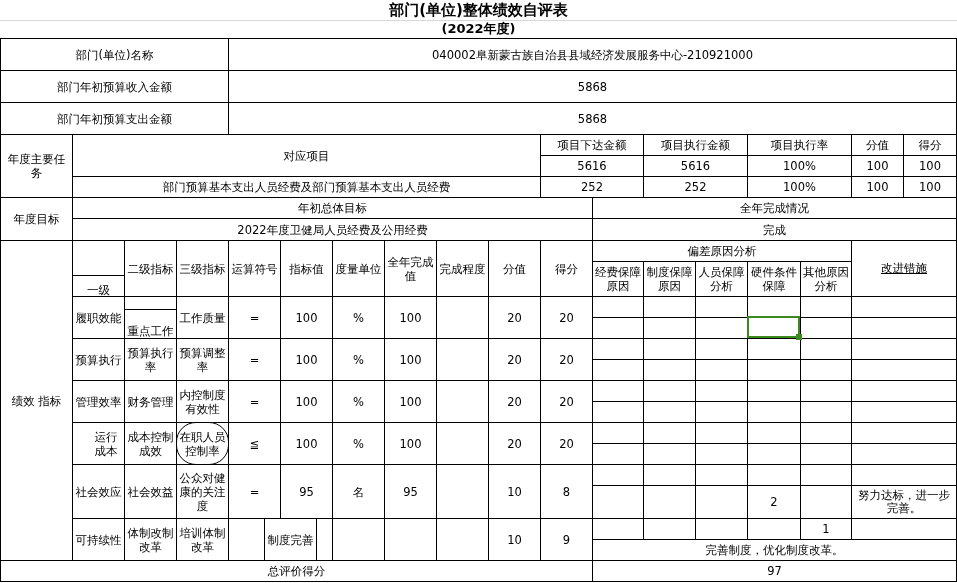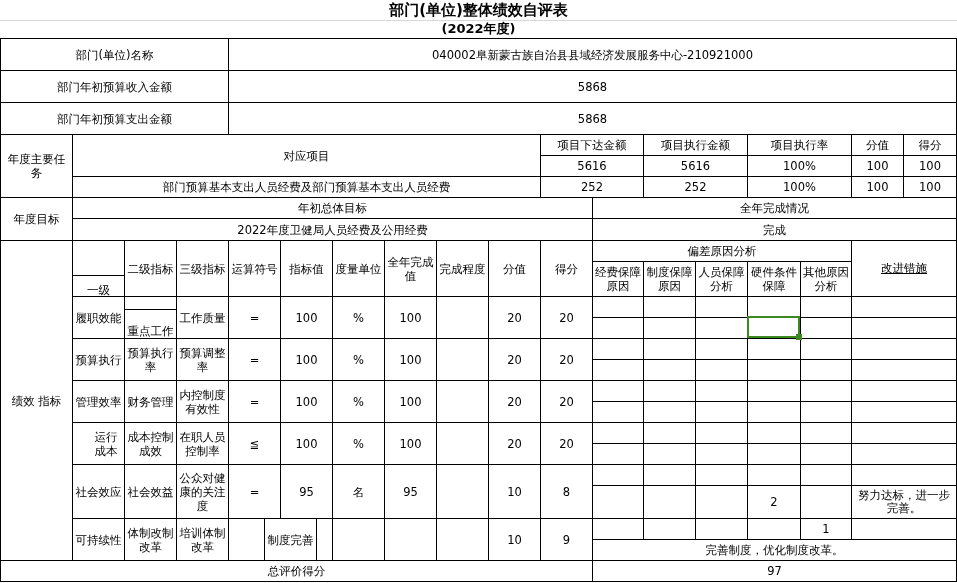--- a/index.html
+++ b/index.html
@@ -104,21 +104,21 @@
     <div class="c" style="left: 176px; top: 380px; width: 53px; height: 43px;">内控制度有效性</div>
     <div class="c" style="left: 228px; top: 380px; width: 53px; height: 43px;">=</div>
     <div class="c" style="left: 280px; top: 380px; width: 53px; height: 43px;">100</div>
     <div class="c" style="left: 332px; top: 380px; width: 53px; height: 43px;">%</div>
     <div class="c" style="left: 384px; top: 380px; width: 53px; height: 43px;">100</div>
     <div class="c" style="left: 436px; top: 380px; width: 53px; height: 43px;"></div>
     <div class="c" style="left: 488px; top: 380px; width: 53px; height: 43px;">20</div>
     <div class="c" style="left: 540px; top: 380px; width: 53px; height: 43px;">20</div>
     <div class="c" style="left: 72px; top: 422px; width: 53px; height: 43px; padding-left: 17px;">运行成本</div>
     <div class="c" style="left: 124px; top: 422px; width: 53px; height: 43px;">成本控制成效</div>
-    <div class="c" style="left: 176px; top: 422px; width: 53px; height: 43px;">在职人员控制率</div>
+    <div class="c" style="left: 176px; top: 422px; width: 53px; height: 43px; border-radius: 20px;">在职人员控制率</div>
     <div class="c" style="left: 228px; top: 422px; width: 53px; height: 43px;">≦</div>
     <div class="c" style="left: 280px; top: 422px; width: 53px; height: 43px;">100</div>
     <div class="c" style="left: 332px; top: 422px; width: 53px; height: 43px;">%</div>
     <div class="c" style="left: 384px; top: 422px; width: 53px; height: 43px;">100</div>
     <div class="c" style="left: 436px; top: 422px; width: 53px; height: 43px;"></div>
     <div class="c" style="left: 488px; top: 422px; width: 53px; height: 43px;">20</div>
     <div class="c" style="left: 540px; top: 422px; width: 53px; height: 43px;">20</div>
     <div class="c" style="left: 72px; top: 464px; width: 53px; height: 55px;">社会效应</div>
     <div class="c" style="left: 124px; top: 464px; width: 53px; height: 55px;">社会效益</div>
     <div class="c" style="left: 176px; top: 464px; width: 53px; height: 55px;">公众对健康的关注度</div>

